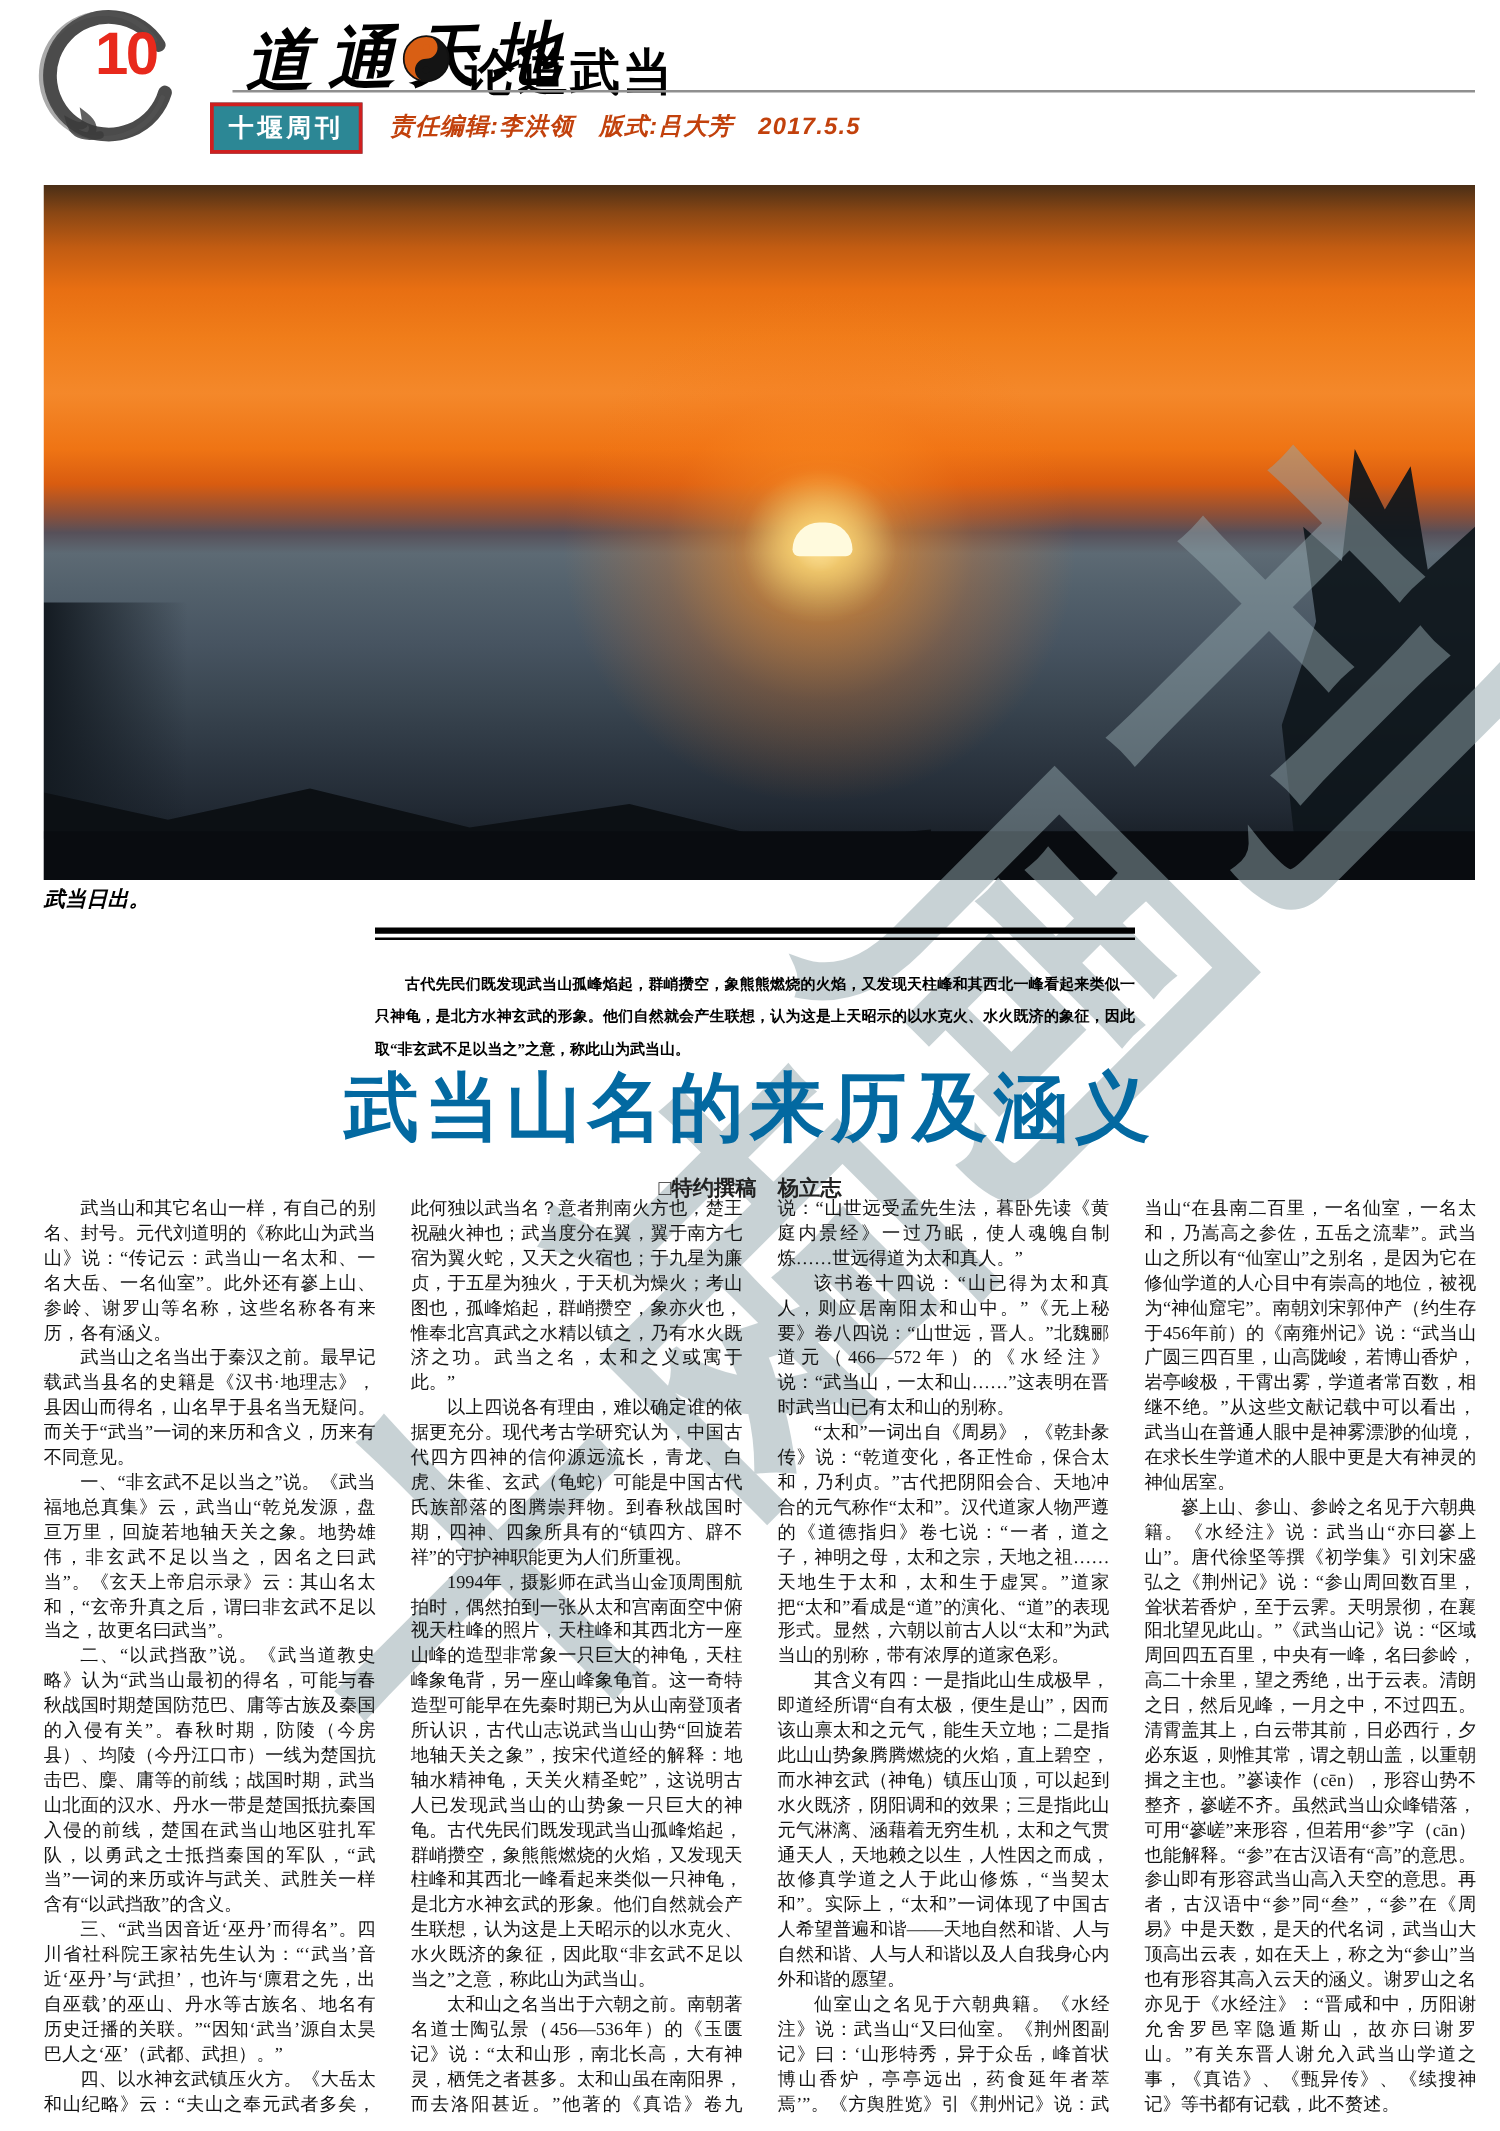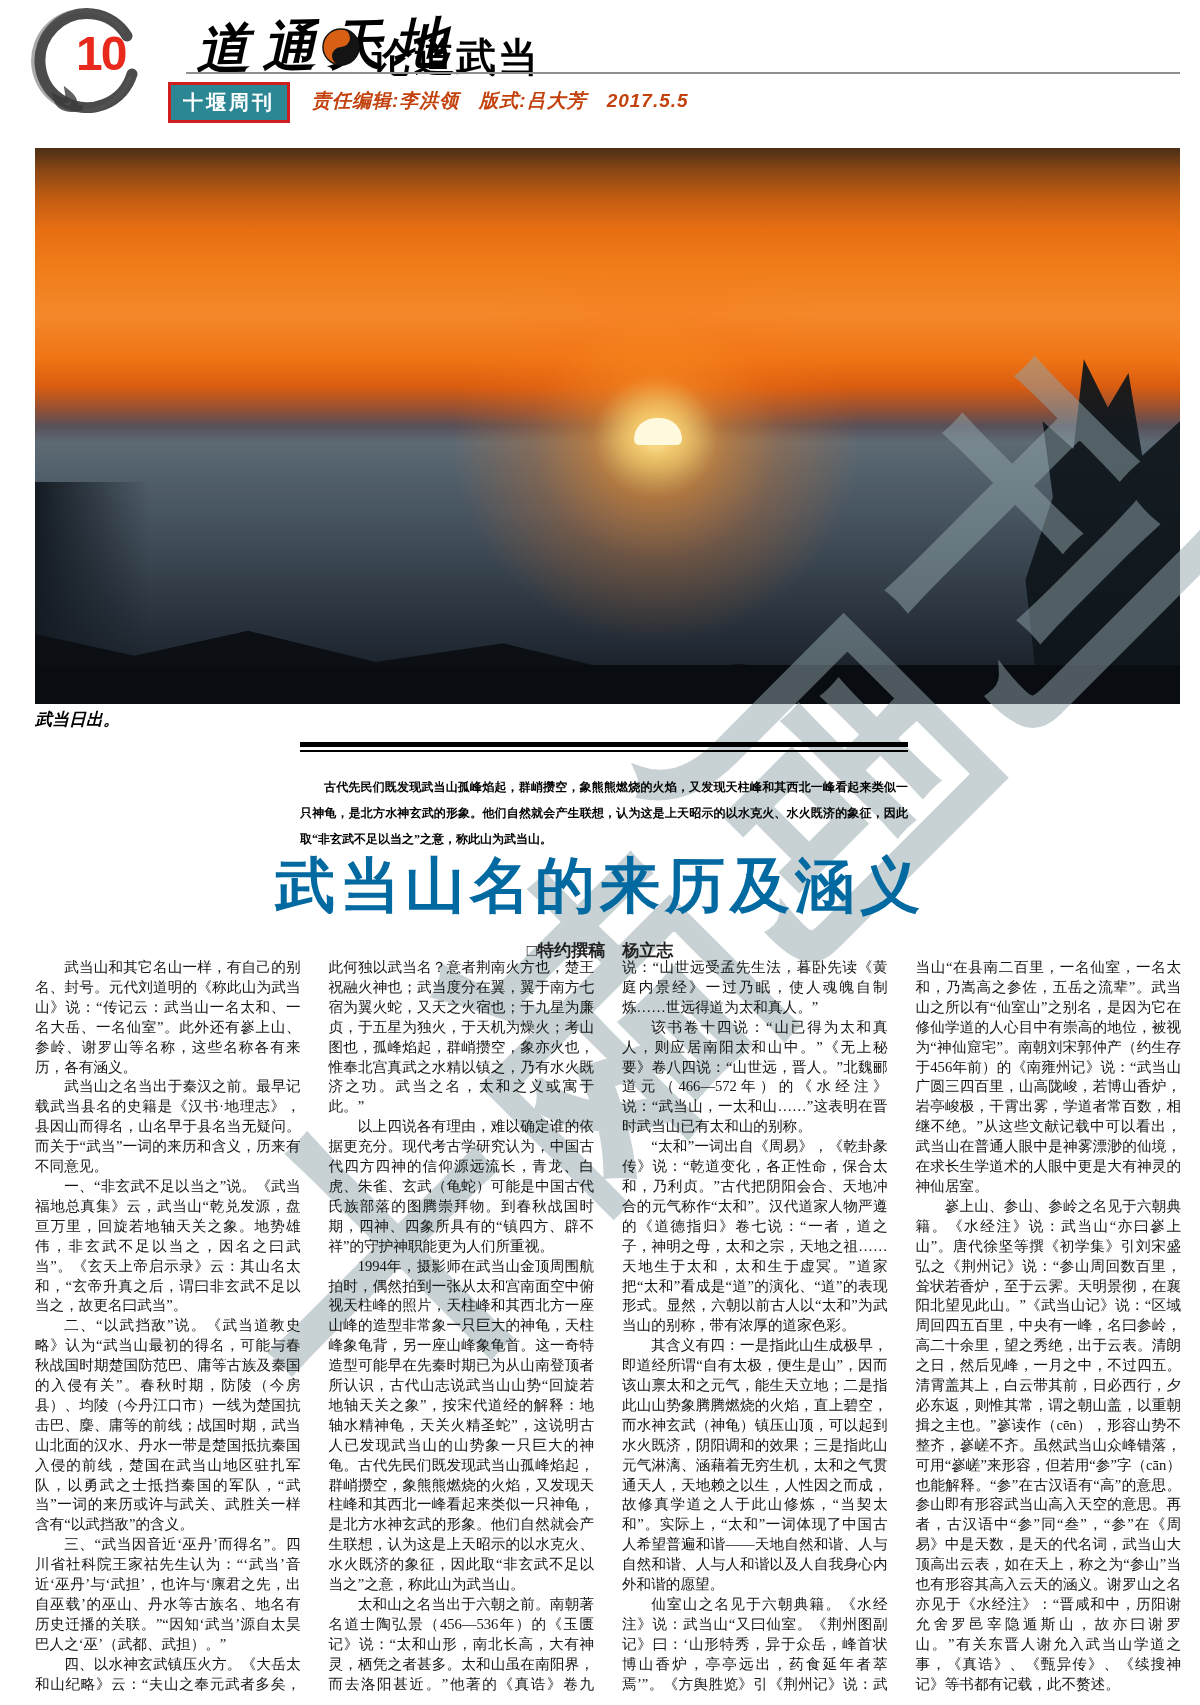--- a/index.html
+++ b/index.html
@@ -2,21 +2,21 @@
 <html><head>
 <meta charset="utf-8">
 <style>
   html,body{margin:0;padding:0;background:#ffffff;}
   body{width:1200px;height:1705px;position:relative;font-family:"Liberation Serif", serif;color:#111;}
   .page{position:absolute;left:0;top:0;width:1200px;height:1705px;overflow:hidden;background:#fff;}
 
   
   .hdr{position:absolute;left:0;top:0;width:1200px;height:140px;z-index:3;}
   .enso{position:absolute;left:28px;top:8px;width:122px;height:122px;}
-  .pageno{position:absolute;left:76px;top:26px;font-family:"Liberation Sans",sans-serif;
+  .pageno{position:absolute;left:76px;top:16px;font-family:"Liberation Sans",sans-serif;
           font-size:48px;font-weight:bold;color:#e8291c;letter-spacing:-2px;}
   .masthead{position:absolute;left:196px;top:10px;font-size:54px;font-weight:bold;
             font-style:italic;letter-spacing:12px;transform:rotate(-1.5deg);color:#000;}
   .taiji{position:absolute;left:322px;top:28px;width:38px;height:38px;}
   .sectitle{position:absolute;left:372px;top:30px;font-family:"Liberation Sans",sans-serif;
             font-size:40px;font-weight:bold;color:#000;letter-spacing:2px;}
   .hdr-rule{position:absolute;left:186px;top:72px;width:994px;height:2px;background:#8f8f8f;}
   .badge{position:absolute;left:168px;top:82px;background:#2c8795;border:3px solid #cf1f1f;
          color:#fff;font-family:"Liberation Sans",sans-serif;font-weight:bold;font-size:20px;
          letter-spacing:3px;padding:4px 12px;text-align:center;}

